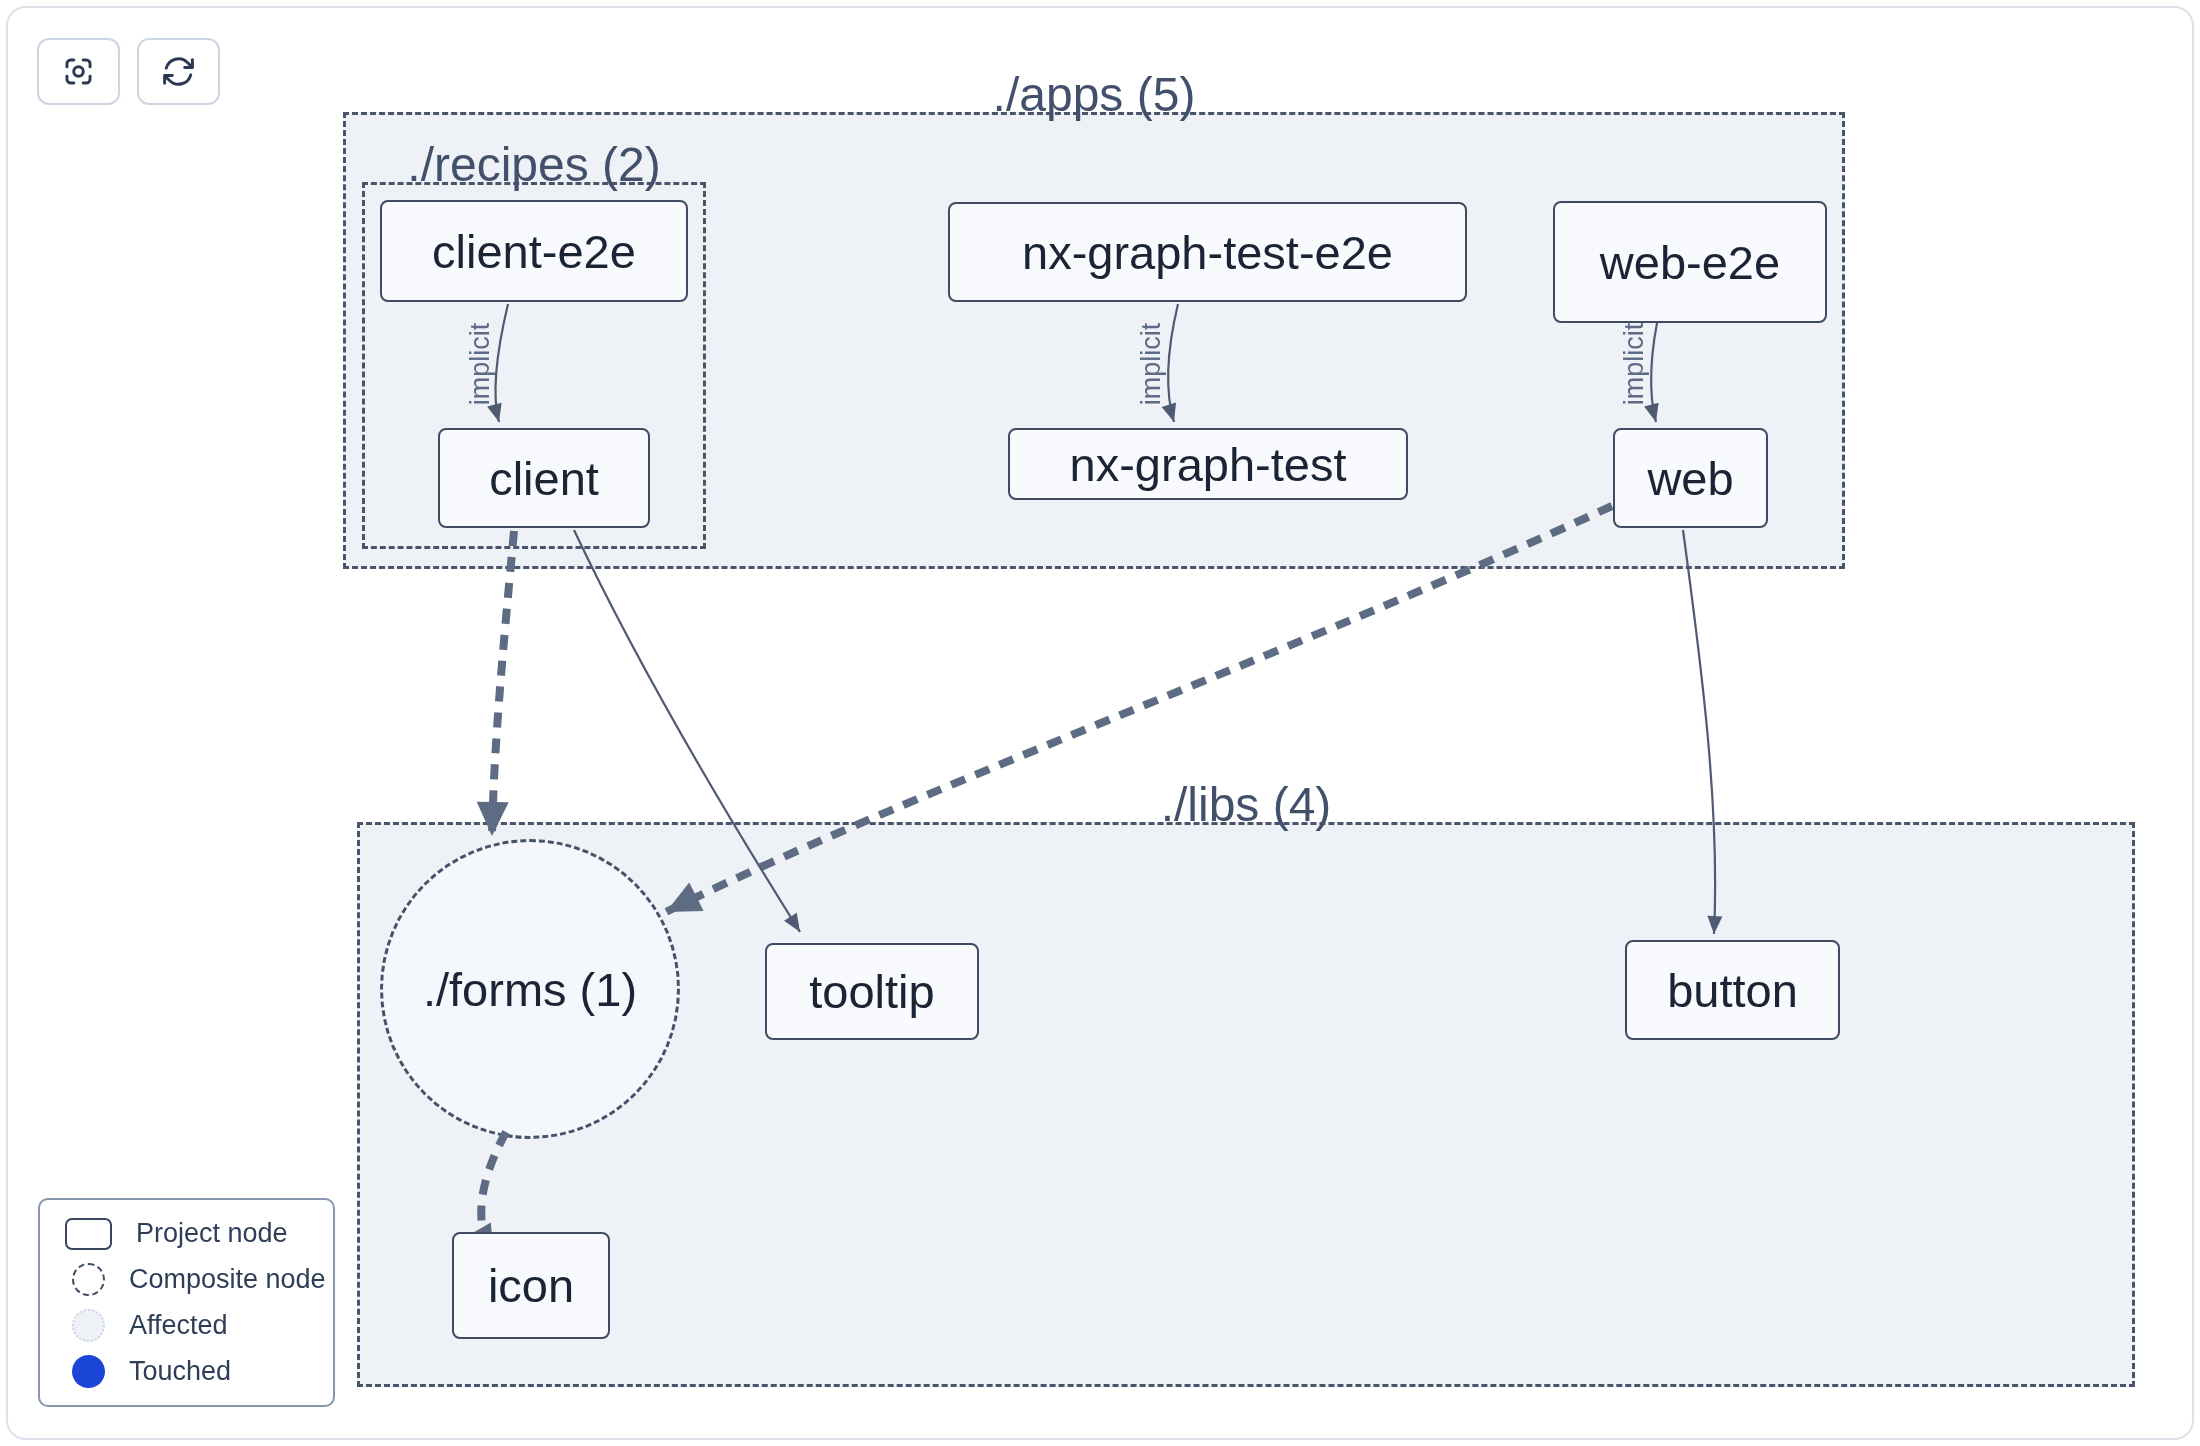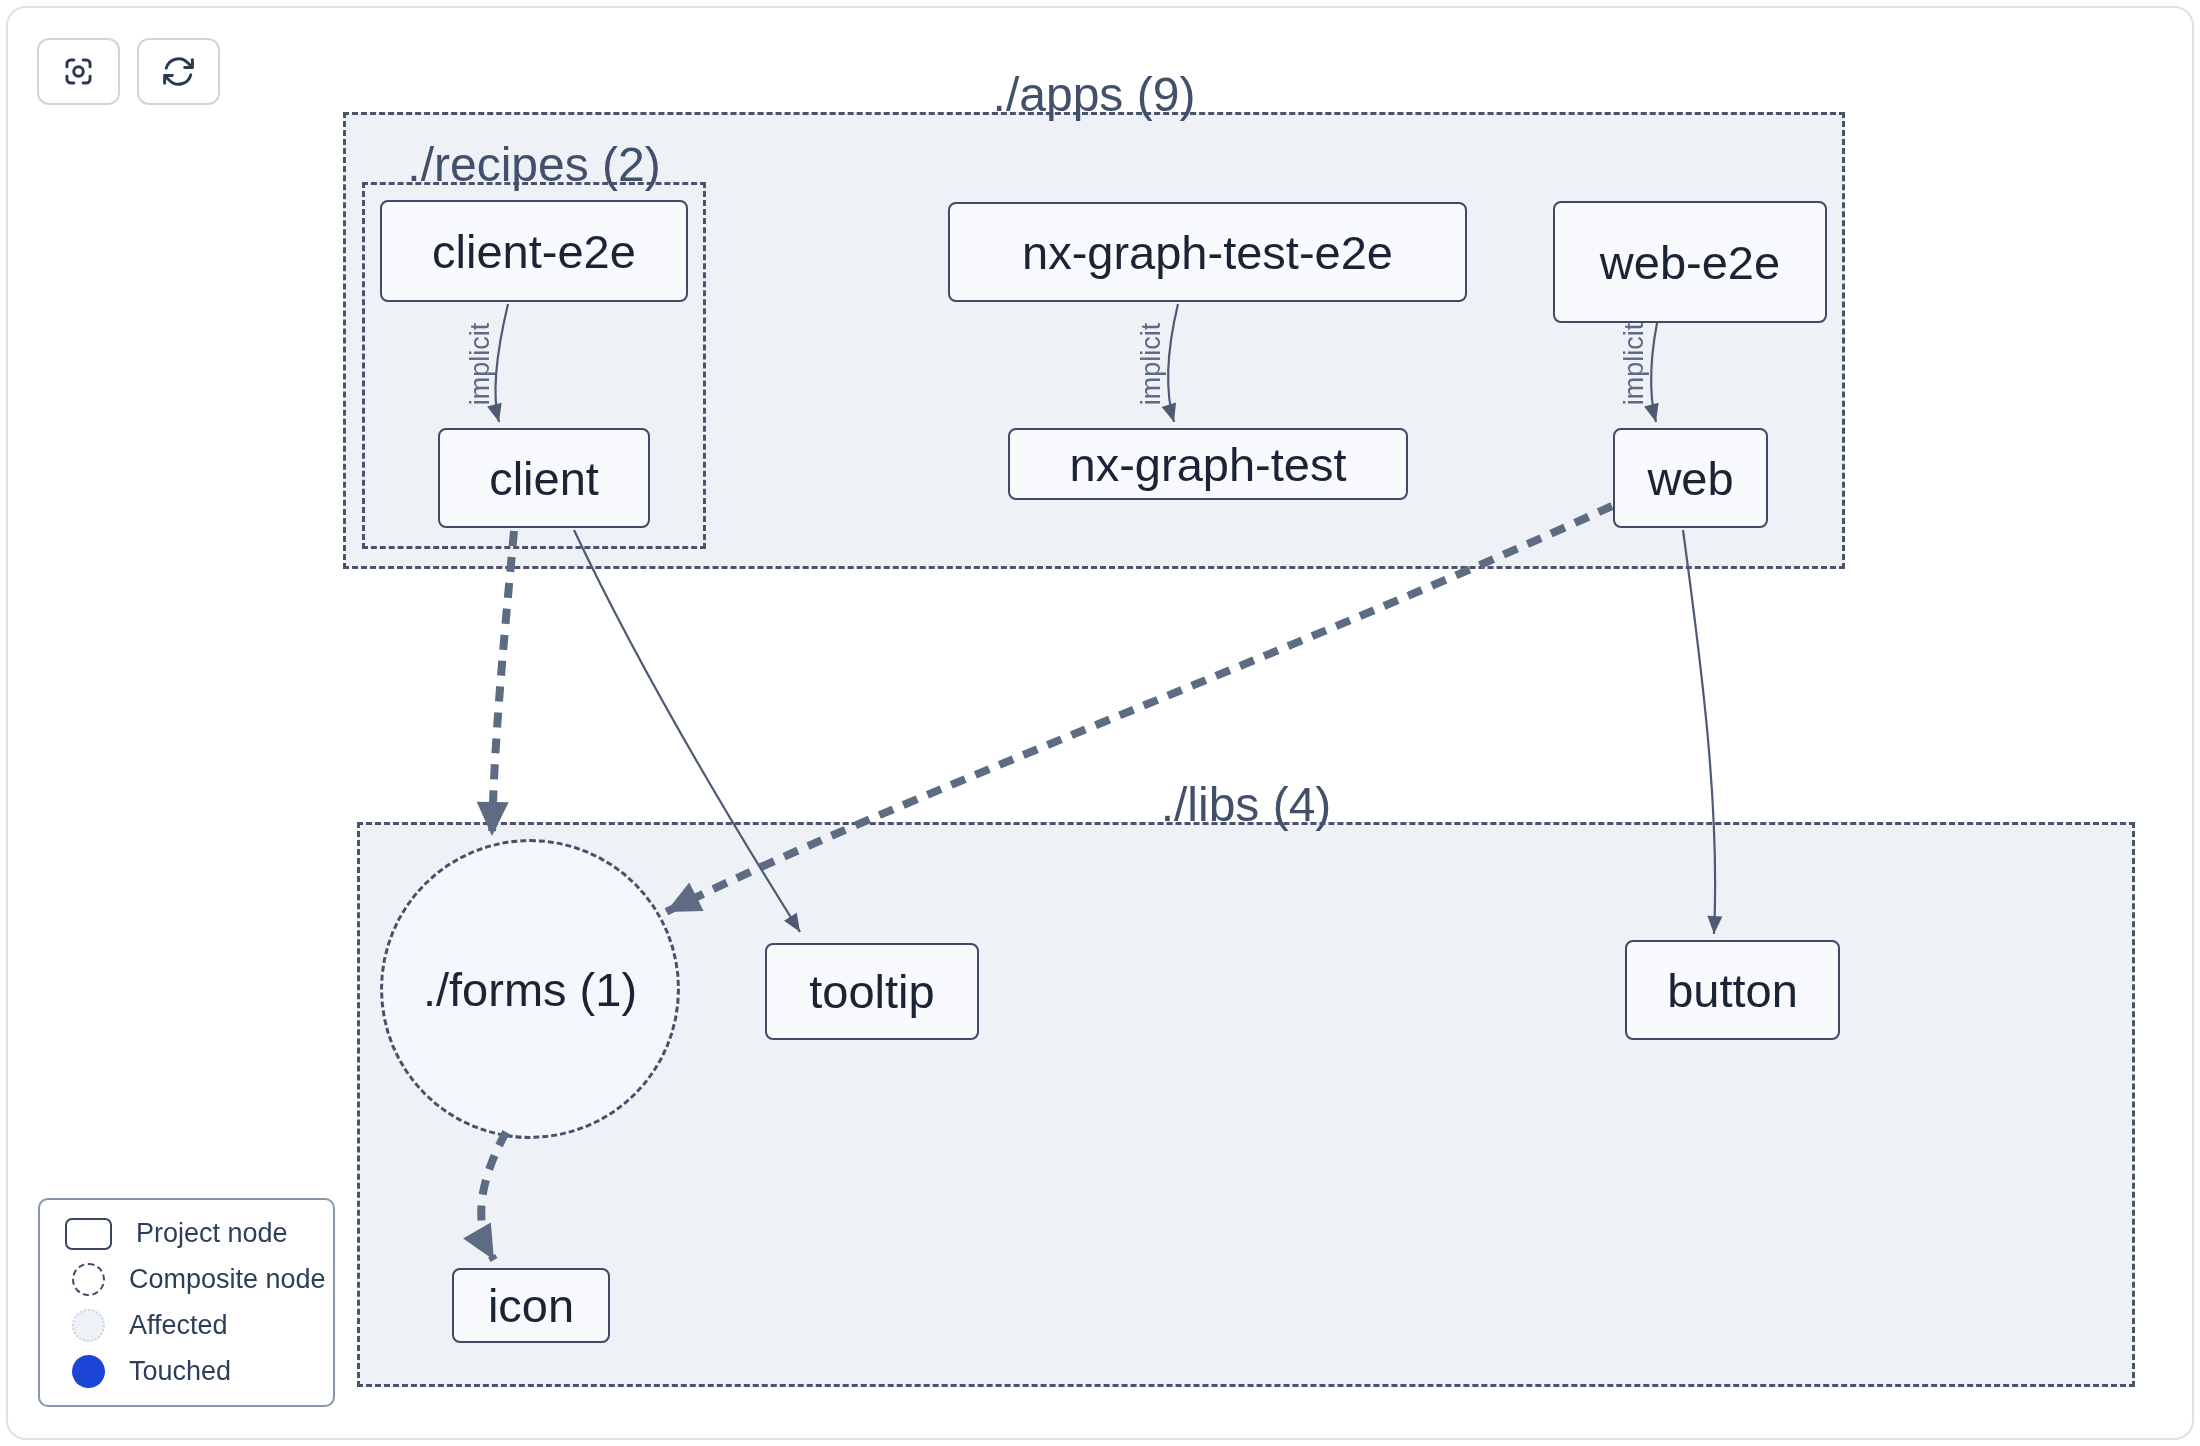--- a/index.html
+++ b/index.html
@@ -78,21 +78,21 @@
 <button class="tool-btn" style="left:137px;top:38px;">
   <span>
     <svg viewBox="0 0 24 24" width="37" height="37" fill="none" stroke="#2b3852" stroke-width="1.9" stroke-linecap="round" stroke-linejoin="round">
       <path d="M21.015 4.356v4.993m0 0h-4.992m4.993 0-3.181-3.183a8.25 8.25 0 0 0-13.803 3.7"></path>
       <path d="M2.985 19.644v-4.992m0 0h4.992m-4.993 0 3.181 3.183a8.25 8.25 0 0 0 13.803-3.7"></path>
     </svg>
   </span>
 </button>
 
 <div class="group" style="left:343px;top:112px;width:1502px;height:457px;">
-  <div class="group-label">./apps (9)</div>
+  <div class="group-label">./apps (5)</div>
 </div>
 <div class="group" style="left:362px;top:182px;width:344px;height:367px;">
   <div class="group-label">./recipes (2)</div>
 </div>
 <div class="group" style="left:357px;top:822px;width:1778px;height:565px;">
   <div class="group-label">./libs (4)</div>
 </div>
 
 <div class="composite" style="left:380px;top:839px;width:300px;height:300px;">
   <span>./forms (1)</span>
@@ -141,21 +141,21 @@
 </div>
 <div class="node" style="left:1613px;top:428px;width:155px;height:100px;">
   <span>web</span>
 </div>
 <div class="node" style="left:765px;top:943px;width:214px;height:97px;">
   <span>tooltip</span>
 </div>
 <div class="node" style="left:1625px;top:940px;width:215px;height:100px;">
   <span>button</span>
 </div>
-<div class="node" style="left:452px;top:1268px;width:158px;height:75px;">
+<div class="node" style="left:452px;top:1232px;width:158px;height:107px;">
   <span>icon</span>
 </div>
 
 <div class="legend">
   <div class="legend-row">
     <div class="legend-swatch sw-project"></div>
     <div class="legend-text">Project node</div>
   </div>
   <div class="legend-row">
     <div class="legend-swatch sw-composite"></div>

